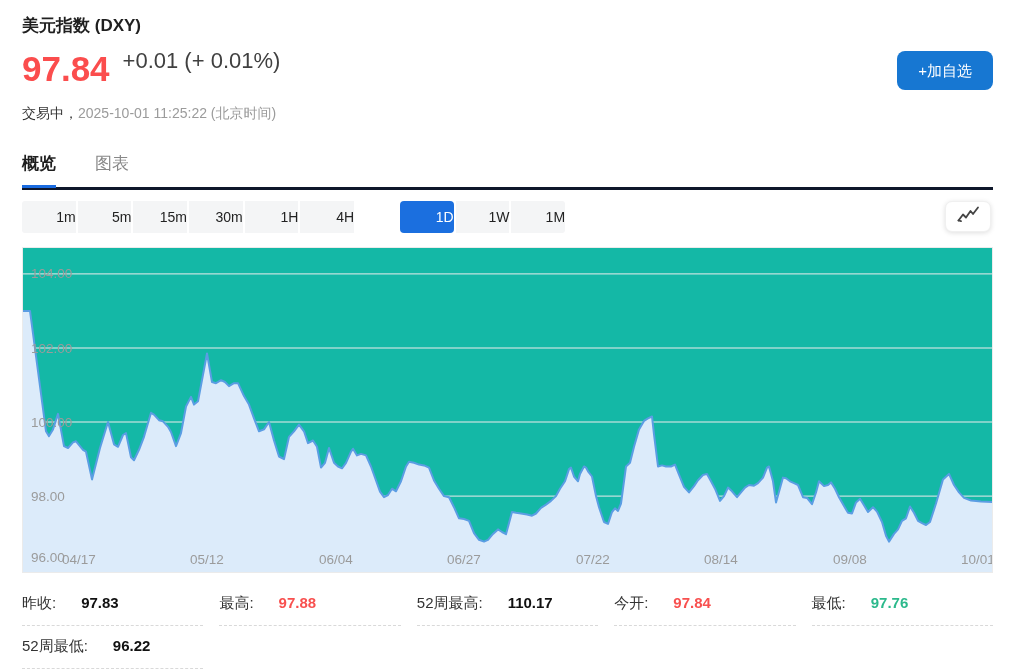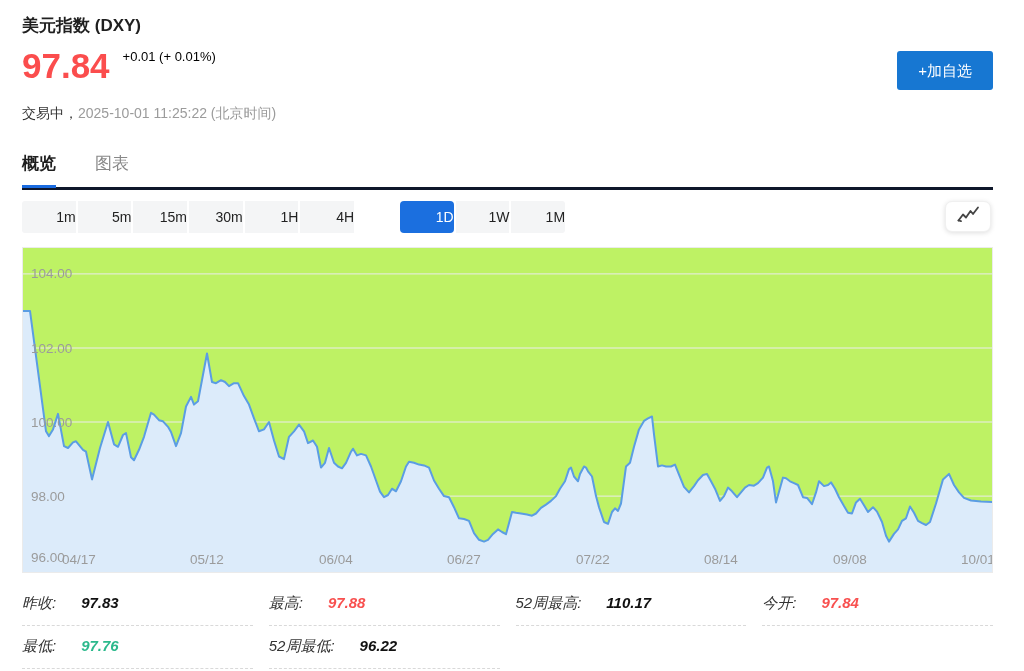--- a/index.html
+++ b/index.html
@@ -4,50 +4,50 @@
 <style>
   * { margin:0; padding:0; box-sizing:border-box; }
   html,body { background:#fff; }
   body { font-family:"Liberation Sans","DejaVu Sans",sans-serif; color:#1f1f1f; }
   .page { position:relative; width:1024px; height:671px; background:#fff; overflow:hidden; }
 
   .title { position:absolute; left:22px; top:14px; font-size:17px; font-weight:700; color:#1f1f1f; }
 
   .price-row { position:absolute; left:22px; top:48px; display:flex; align-items:flex-end; }
   .price { font-size:35px; font-weight:700; color:#fb4d4d; line-height:1; }
-  .change { font-size:13px; color:#000000; margin-left:13px; margin-bottom:19px; }
+  .change { font-size:22px; color:#404040; margin-left:13px; margin-bottom:12px; }
 
   .status-row { position:absolute; left:22px; top:105px; font-size:14px; }
   .status { color:#333; }
   .timestamp { color:#9b9b9b; }
 
   .add-btn { position:absolute; right:31px; top:51px; height:39px; line-height:39px; padding:0 21px;
-             background:#1777d2; color:#fff; font-size:15px; border:none; border-radius:3px; cursor:pointer; }
+             background:#1777d2; color:#fff; font-size:15px; border:none; border-radius:8px; cursor:pointer; }
 
   .tabs { position:absolute; left:22px; top:152px; width:971px; display:flex; gap:39px; border-bottom:3px solid #0f172a; }
   .tab { font-size:17px; color:#888; padding-bottom:10px; cursor:pointer; margin-bottom:-1px; }
   .tab.active { color:#1f1f1f; font-weight:700; border-bottom:3px solid #1a6be0; }
 
   .tf-row { position:absolute; left:22px; top:201px; width:971px; height:32px; }
   .tf-bar { position:absolute; left:0; top:0; width:543px; height:32px; display:flex; gap:2px; }
   .tf { flex:1; height:32px; line-height:32px; text-align:right; background:#f4f5f6; color:#222;
         font-size:14px; font-weight:500; cursor:pointer; }
   .tf:first-child { border-radius:3px 0 0 3px; }
   .tf:last-child  { border-radius:0 3px 3px 0; }
   .tf.sel { background:#1b6fdf; color:#fff; border-radius:4px;margin-left:44px; }
   .chart-style-btn { position:absolute; right:2px; top:0; width:46px; height:31px; background:#fff;
         border:1px solid #f0f0f0; border-radius:7px; box-shadow:0 1px 5px rgba(0,0,0,0.13);
         display:flex; align-items:center; justify-content:center; cursor:pointer; }
 
   .chart-panel { position:absolute; left:22px; top:247px; width:971px; height:326px;
-        border:1px solid #ebebeb; background:#bef264; overflow:hidden; }
+        border:1px solid #ebebeb; background:#14b8a6; overflow:hidden; }
   .chart-panel svg { display:block; }
 
   .stats { position:absolute; left:22px; top:583px; width:971px; display:grid;
-           grid-template-columns:1fr 1fr 1fr 1fr; column-gap:16px;font-style:italic; }
+           grid-template-columns:1fr 1fr 1fr 1fr 1fr; column-gap:16px; }
   .stat { display:flex; align-items:baseline; padding:11px 0 12px 0; border-bottom:1px dashed #d9d9d9; }
   .stat .lbl { font-size:15px; color:#333; }
   .stat .val { font-size:15px; font-weight:700; margin-left:25px; }
   .v-dark  { color:#111; }
   .v-red   { color:#f8504f; }
   .v-green { color:#2cb98c; }
 </style>
 </head>
 <body>
 

